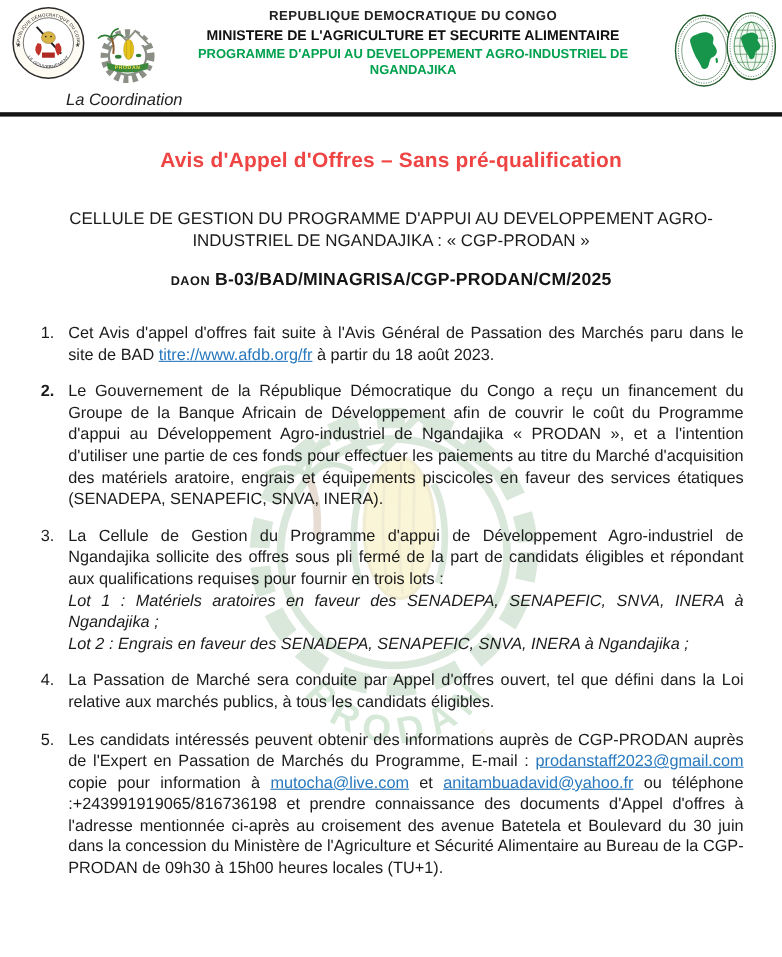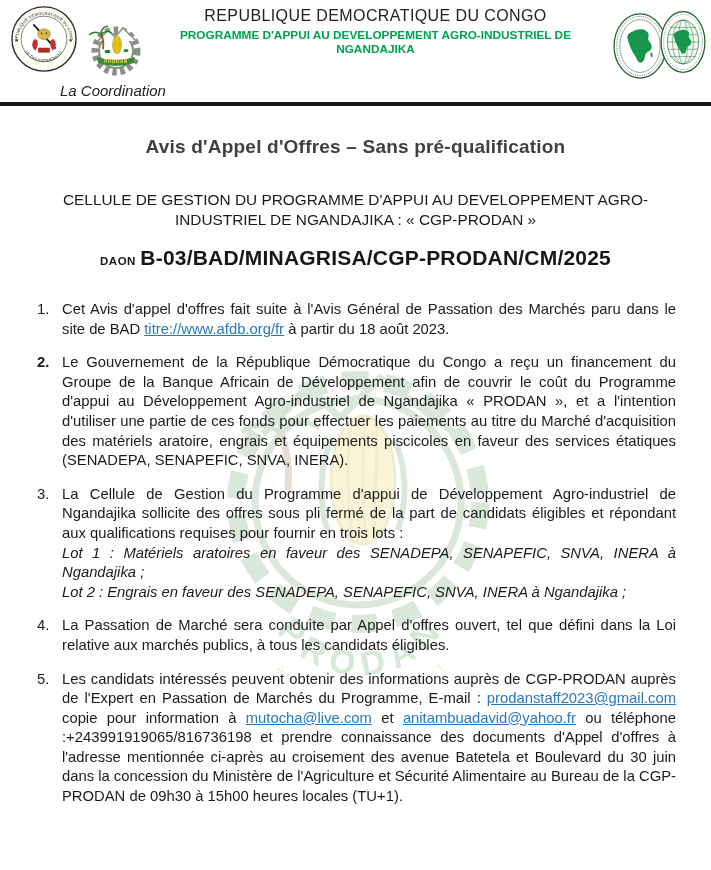--- a/index.html
+++ b/index.html
@@ -9,35 +9,35 @@
     font-family:"Liberation Sans","DejaVu Sans",sans-serif;
   }
   
   .watermark{position:absolute;left:168px;top:362px;width:380px;height:315px;opacity:.20;z-index:0;pointer-events:none;}
   
   .header{position:relative;height:102px;z-index:1;}
   .seal-svg{position:absolute;left:10px;top:5px;}
   .prodan-svg{position:absolute;left:84px;top:23px;}
   .coordination{position:absolute;left:60px;top:82px;font-style:italic;font-size:15px;color:#222;}
   .head-center{position:absolute;left:168px;right:128px;top:7px;text-align:center;}
-  .h-country{font-size:16px;letter-spacing:.4px;color:#222;}
+  .h-country{font-size:12px;letter-spacing:.4px;color:#222;font-weight:bold;}
   .h-ministry{font-size:12.8px;font-weight:bold;margin-top:3px;color:#111;}
   .h-secretariat{font-size:10.5px;margin-top:2px;color:#222;}
   .h-program{font-size:11.8px;font-weight:bold;margin-top:3px;}
   .h-cell{font-size:13.3px;font-weight:bold;margin-top:3px;letter-spacing:.4px;color:#111;}
   .afdb1-svg{position:absolute;left:612px;top:11px;}
   .afdb2-svg{position:absolute;left:659px;top:9px;}
   .rule{height:4px;background:#141414;width:100%;}
   
   .doc{position:relative;z-index:1;padding:0 35px;}
-  .title{margin:30px 0 0 0;text-align:center;font-size:19px;font-weight:bold;letter-spacing:.2px;color:#404040;}
+  .title{margin:30px 0 0 0;text-align:center;font-size:19px;font-weight:bold;letter-spacing:.2px;color:#ef4444;}
   .subtitle{margin-top:32px;text-align:center;font-size:15.4px;line-height:19.5px;color:#1b1b1b;}
   .daon{margin-top:17px;text-align:center;font-weight:bold;color:#161616;}
   .daon-label{font-size:11.5px;letter-spacing:.5px;}
-  .daon-ref{font-size:21px;letter-spacing:.2px;}
+  .daon-ref{font-size:16px;letter-spacing:.2px;}
   .body-text{margin-top:30px;}
   .para{position:relative;padding-left:27px;text-align:justify;font-size:14.8px;line-height:19.6px;margin-bottom:14px;}
   .para .num{position:absolute;left:2px;top:0;}
   .para .num.bold{font-weight:bold;}
   .bold{font-weight:normal;}
   .lot{font-style:italic;text-align:justify;}
   a.link{text-decoration:underline;cursor:pointer;}
   .last{margin-bottom:0;}
 </style>
 </head>
@@ -105,20 +105,21 @@
       <ellipse cx="23.5" cy="28.5" rx="3" ry="1.8" fill="#2e7d32"></ellipse>
       <ellipse cx="42" cy="27.5" rx="2.6" ry="1.6" fill="#2e7d32"></ellipse>
       <path d="M 13 34 Q 32 40 51 34 L 50 40 Q 32 46 14 40 Z" fill="#3d8a3d"></path>
       <text x="32" y="39.5" text-anchor="middle" font-family="Liberation Sans, sans-serif" font-size="4.6" font-weight="bold" fill="#f4e04a" letter-spacing="0.6">PRODAN</text>
     </svg>
 
     <div class="coordination">La Coordination</div>
 
     <div class="head-center">
       <div class="h-country">REPUBLIQUE DEMOCRATIQUE DU CONGO</div>
+      <div class="h-ministry">MINISTERE DE L'AGRICULTURE ET SECURITE ALIMENTAIRE</div>
       <div class="h-program" style="color:#00A14E">PROGRAMME D'APPUI AU DEVELOPPEMENT AGRO-INDUSTRIEL DE NGANDAJIKA</div>
     </div>
 
     <svg class="afdb1-svg" width="56" height="70" viewBox="0 0 54 66" xmlns="http://www.w3.org/2000/svg">
       <ellipse cx="27" cy="33" rx="25" ry="31" fill="#ffffff" stroke="#245c2e" stroke-width="1.2"></ellipse>
       <ellipse cx="27" cy="33" rx="19.5" ry="25.5" fill="none" stroke="#245c2e" stroke-width="0.5"></ellipse>
       <ellipse cx="27" cy="33" rx="22.5" ry="28.5" fill="none" stroke="#245c2e" stroke-width="0.7" stroke-dasharray="1 1.2"></ellipse>
       <g transform="translate(14,16)">
         <path d="M6 3 C10 1 15 0 18 2 C21 3 22 6 21 9 C20 11 23 13 24 16 C25 19 23 22 20 23 C18 24 18 27 17 30 C16 33 13 34 11 32 C10 29 8 26 6 23 C4 19 2 14 1 10 C0 6 3 4 6 3 Z" fill="#17954a"></path>
         <path d="M23 24 l1.6 -1 l0.8 4 l-1.8 1 z" fill="#17954a"></path>

